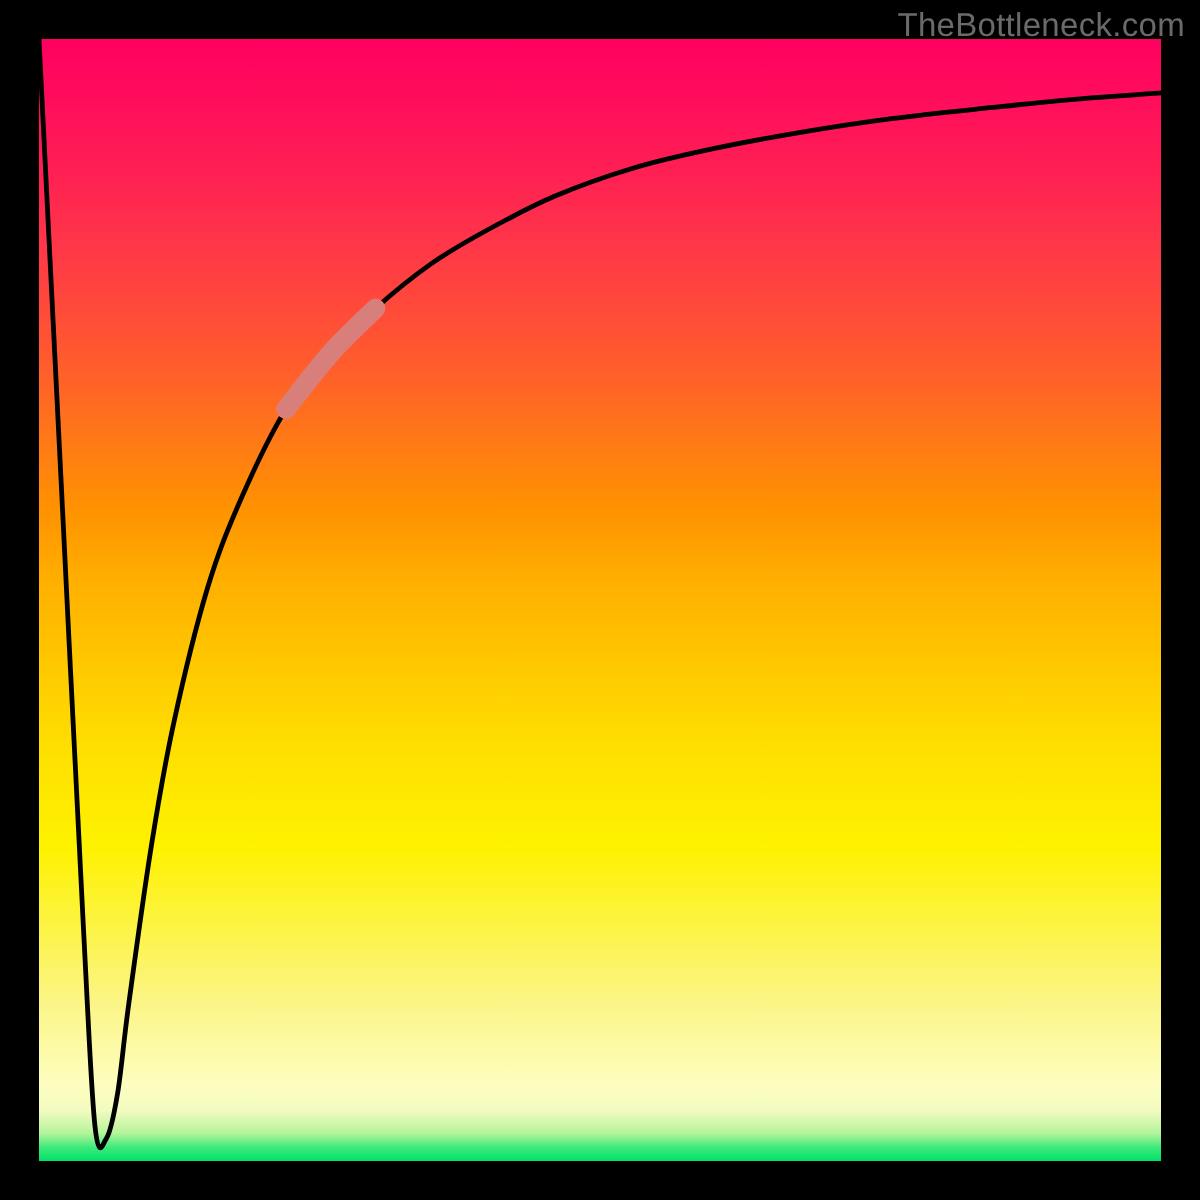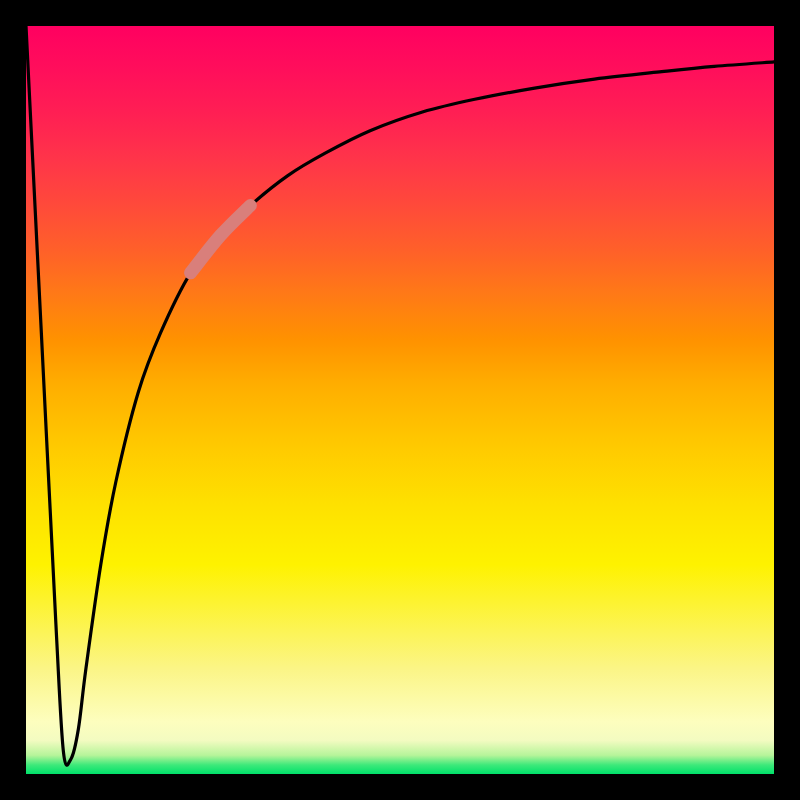--- a/index.html
+++ b/index.html
@@ -67,13 +67,14 @@
 </head>
 <body>
 
 <div class="outer">
   <div class="plot">
     <svg class="curve" viewBox="0 0 748 748" preserveAspectRatio="none">
       <path id="main-curve" fill="none" stroke="#000" stroke-width="3.2" stroke-linejoin="round" stroke-linecap="round" d="M 0 0 C 2.4933333333333336 49.86666666666667 9.973333333333333 199.46666666666664 14.96 299.2 C 19.94666666666667 398.93333333333334 26.180000000000003 527.34 29.92 598.4 C 33.660000000000004 669.4599999999999 34.906666666666666 703.1199999999999 37.4 725.56 C 39.89333333333333 748 42.38666666666666 736.78 44.879999999999995 733.04 C 47.37333333333333 729.3 49.866666666666674 718.08 52.36000000000001 703.12 C 54.85333333333334 688.16 56.10000000000001 670.7066666666667 59.84 643.28 C 63.58 615.8533333333332 69.81333333333333 569.7266666666666 74.8 538.56 C 79.78666666666666 507.39333333333326 83.52666666666666 484.9533333333333 89.75999999999999 456.28 C 95.99333333333333 427.6066666666666 104.72 391.4533333333333 112.2 366.52 C 119.68 341.58666666666664 125.91333333333333 326.62666666666667 134.64 306.68 C 143.36666666666665 286.73333333333335 154.58666666666667 263.0466666666666 164.56 246.83999999999997 C 174.53333333333333 230.63333333333333 184.5066666666667 220.66000000000005 194.48000000000002 209.44000000000005 C 204.45333333333335 198.22000000000006 213.18 189.4933333333333 224.4 179.51999999999998 C 235.62 169.54666666666665 249.33333333333334 158.32666666666668 261.8 149.60000000000002 C 274.26666666666665 140.87333333333336 285.4866666666667 134.64000000000007 299.2 127.16000000000008 C 312.9133333333333 119.68000000000008 327.8733333333334 111.57666666666671 344.08000000000004 104.72000000000003 C 360.2866666666667 97.86333333333334 378.9866666666667 91.25599999999999 396.44 86.01999999999998 C 413.8933333333333 80.78399999999998 430.1 77.29333333333331 448.8 73.30399999999997 C 467.5 69.31466666666664 488.6933333333334 65.44999999999995 508.64000000000004 62.083999999999946 C 528.5866666666667 58.71799999999994 547.2866666666667 55.85066666666662 568.48 53.10799999999995 C 589.6733333333333 50.365333333333275 615.8533333333332 47.747333333333245 635.8 45.62799999999993 C 655.7466666666667 43.50866666666661 669.46 42.01266666666671 688.1600000000001 40.39200000000005 C 706.8600000000001 38.771333333333395 738.0266666666666 36.65200000000001 748 35.903999999999996"></path>
       <path id="highlight-curve" fill="none" stroke="#d97f7b" stroke-width="13" stroke-linecap="round" d="M 164.56 246.83999999999997 C 169.54666666666668 240.60666666666665 184.5066666666667 220.66000000000005 194.48000000000002 209.44000000000005 C 204.45333333333335 198.22000000000006 219.41333333333336 184.50666666666666 224.4 179.51999999999998"></path>
     </svg>
   </div>
+  <div class="attribution">TheBottleneck.com</div>
 </div>
 
 </body></html>

